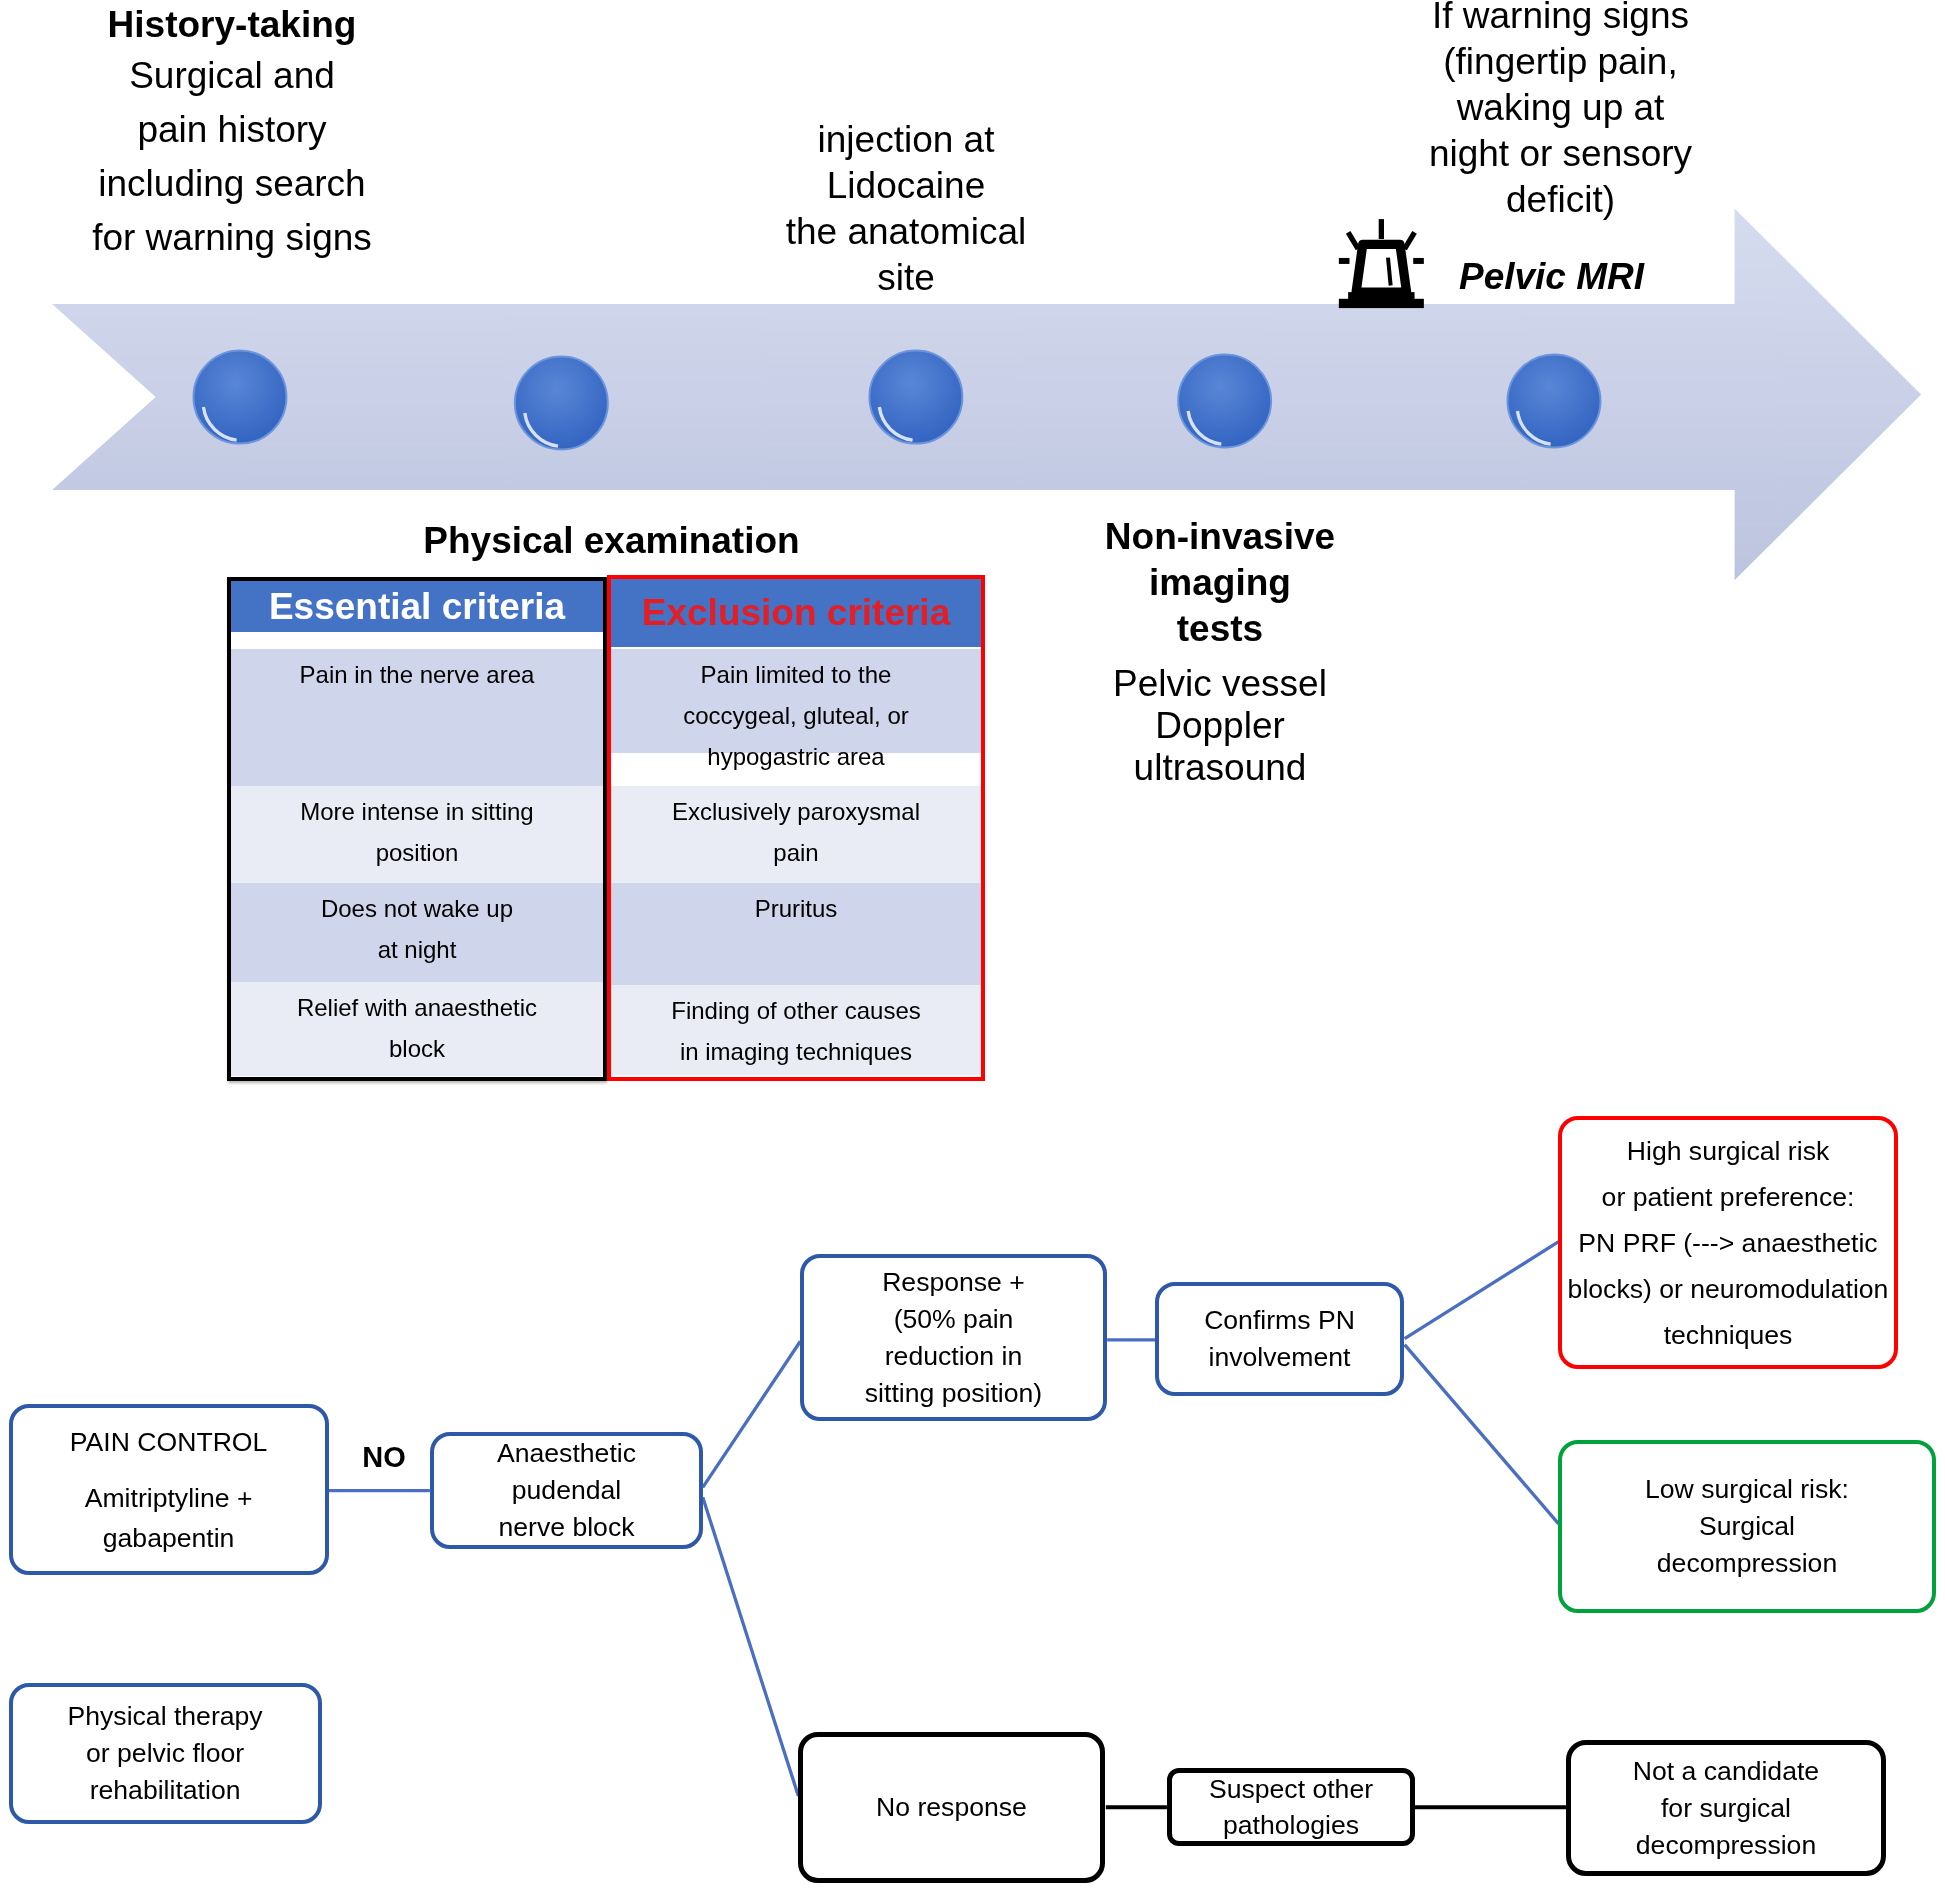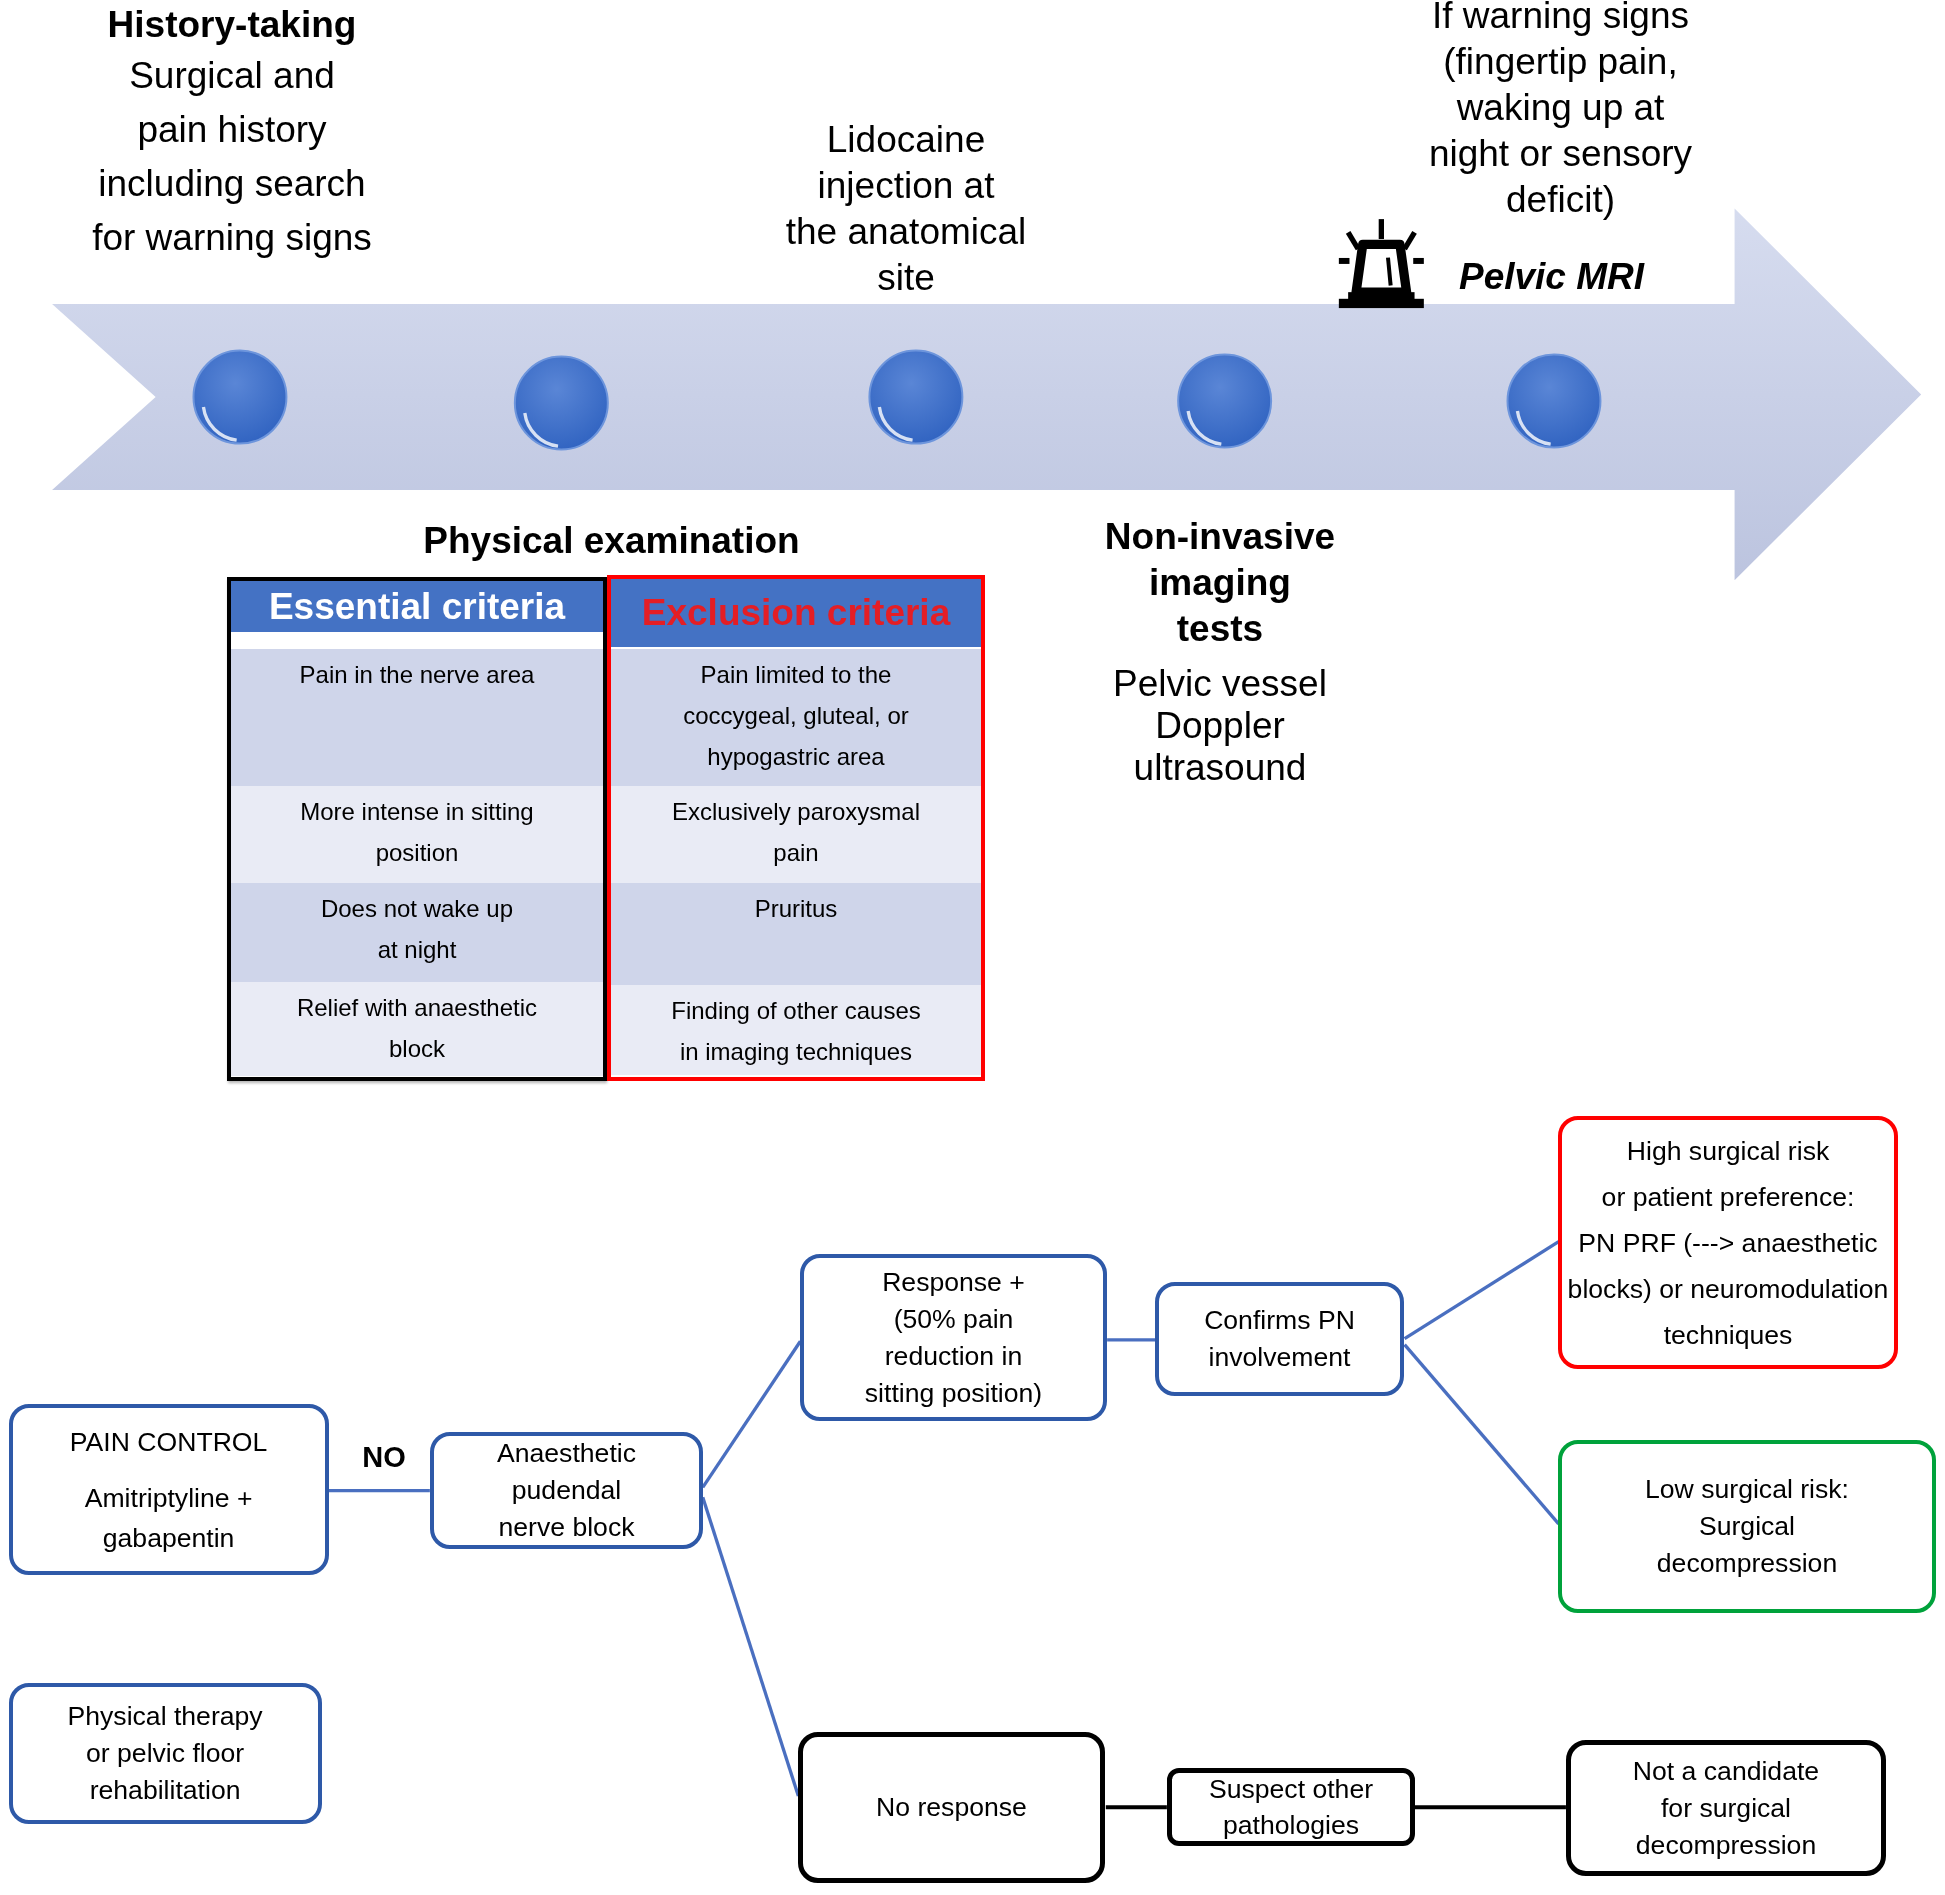--- a/index.html
+++ b/index.html
@@ -79,22 +79,22 @@
 
 <div class="txt timeline-label" style="left:66px; top:1.3px; width:332px;">
   <span class="line bold" style="line-height:48px;">History-taking</span>
   <span class="line" style="line-height:54px;">Surgical and</span>
   <span class="line" style="line-height:54px;">pain history</span>
   <span class="line" style="line-height:54px;">including search</span>
   <span class="line" style="line-height:54px;">for warning signs</span>
 </div>
 
 <div class="txt timeline-label" style="left:740px; top:117px; width:332px;">
+  <span class="line">injection at</span>
   <span class="line">Lidocaine</span>
-  <span class="line">injection at</span>
   <span class="line">the anatomical</span>
   <span class="line">site</span>
 </div>
 
 <div class="txt timeline-label" style="left:1388px; top:-6.6px; width:345px;">
   <span class="line">If warning signs</span>
   <span class="line">(fingertip pain,</span>
   <span class="line">waking up at</span>
   <span class="line">night or sensory</span>
   <span class="line">deficit)</span>
@@ -130,21 +130,21 @@
   <div class="crit-row row-light" style="top:401px; height:94px;">
     <span class="line">Relief with anaesthetic</span>
     <span class="line">block</span>
   </div>
 </div>
 
 <div class="crit-col" style="left:607px; top:575px; width:378px; height:506px; border:4.6px solid #ff0000;">
   <div class="crit-head" style="top:0; height:68px; color:#e41e25;">
     <span>Exclusion criteria</span>
   </div>
-  <div class="crit-row row-dark" style="top:70px; height:137px;">
+  <div class="crit-row row-dark" style="top:70px; height:104px;">
     <span class="line">Pain limited to the</span>
     <span class="line">coccygeal, gluteal, or</span>
     <span class="line">hypogastric area</span>
   </div>
   <div class="crit-row row-light" style="top:207px; height:97px;">
     <span class="line">Exclusively paroxysmal</span>
     <span class="line">pain</span>
   </div>
   <div class="crit-row row-dark" style="top:304px; height:102px;">
     <span class="line">Pruritus</span>

